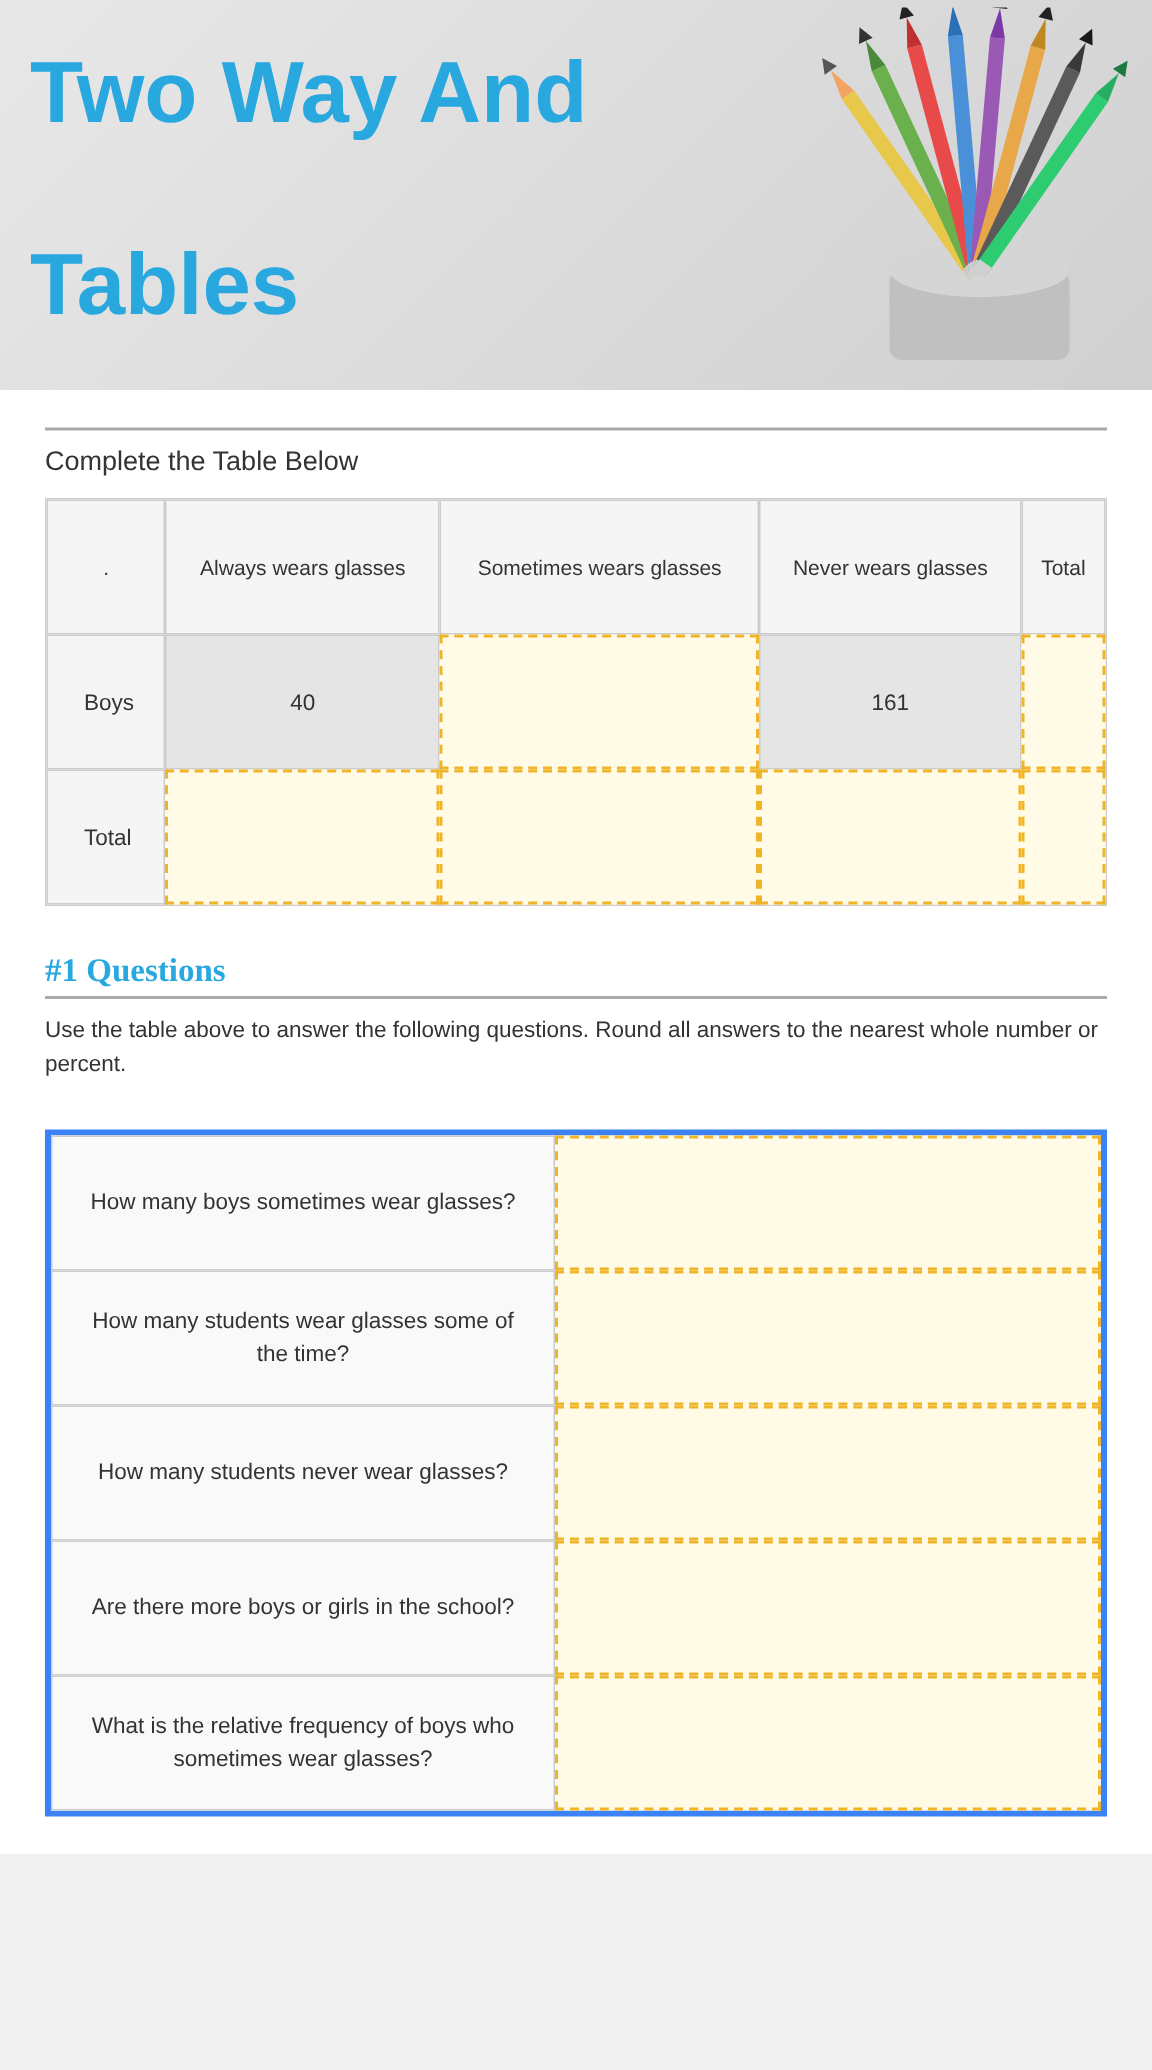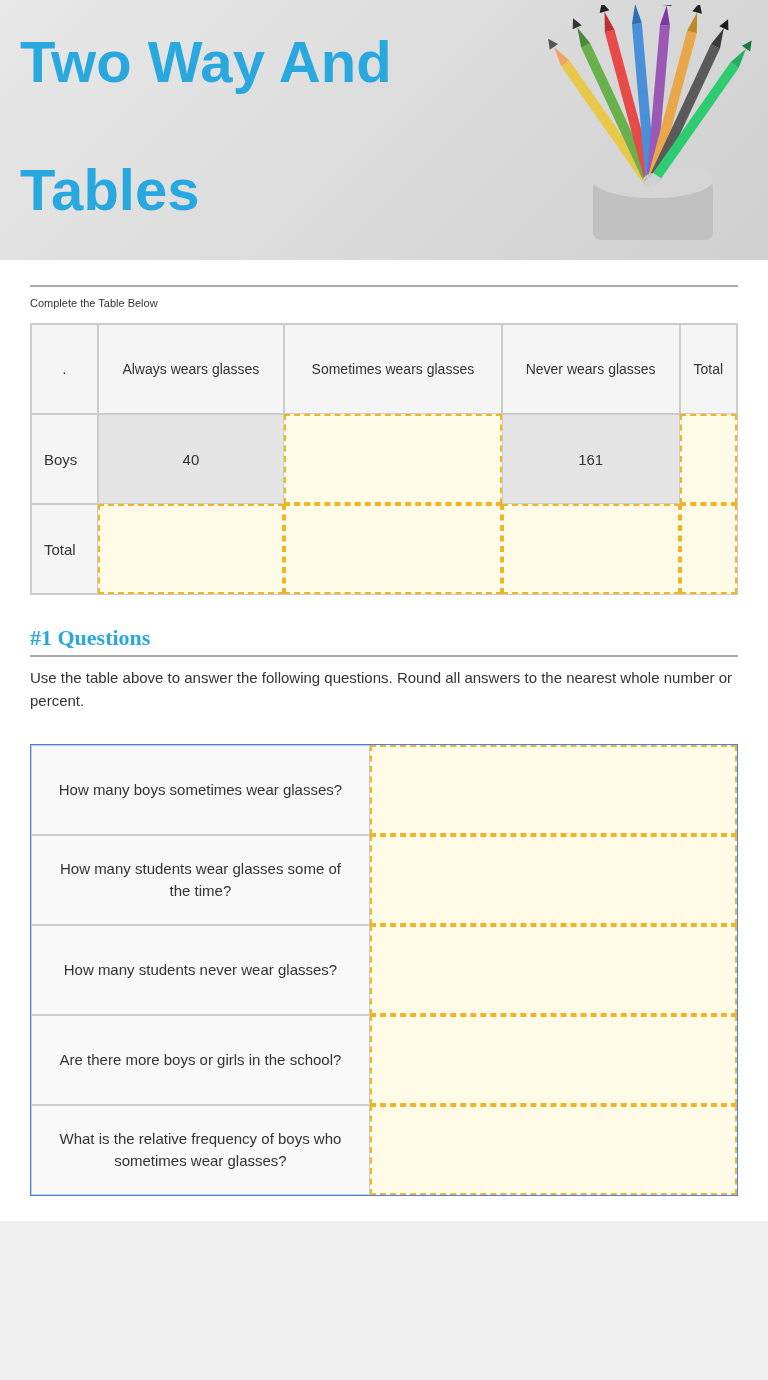--- a/index.html
+++ b/index.html
@@ -54,21 +54,21 @@
       letter-spacing: 0.5px;
     }
 
     .section-divider {
       border: none;
       border-top: 2px solid #aaa;
       margin-bottom: 10px;
     }
 
     .complete-label {
-      font-size: 11px;
+      font-size: 18px;
       color: #333;
       margin-bottom: 14px;
     }
 
     
     .data-table {
       width: 100%;
       border-collapse: separate;
       border-spacing: 0;
       margin-bottom: 30px;
@@ -82,21 +82,21 @@
       font-size: 15px;
       color: #333;
       vertical-align: middle;
       background: #e5e5e5;
       min-height: 80px;
       height: 90px;
     }
 
     .data-table td.row-label {
       text-align: left;
-      padding-left: 12px;
+      padding-left: 24px;
       background: #f5f5f5;
     }
 
     .input-cell {
       background: #fffbe6 !important;
       border: 2px dashed #f0b429 !important;
       min-height: 70px;
       height: 85px;
     }
 
@@ -120,21 +120,21 @@
       font-size: 15px;
       color: #333;
       margin-bottom: 32px;
       line-height: 1.5;
     }
 
     .qa-table {
       width: 100%;
       border-collapse: separate;
       border-spacing: 0;
-      border: 1px solid #3b82f6;
+      border: 4px solid #3b82f6;
     }
 
     .qa-table td {
       border: 1px solid #ccc;
       padding: 14px 16px;
       vertical-align: middle;
       background: #f9f9f9;
     }
 
     .qa-table td.question-cell {

